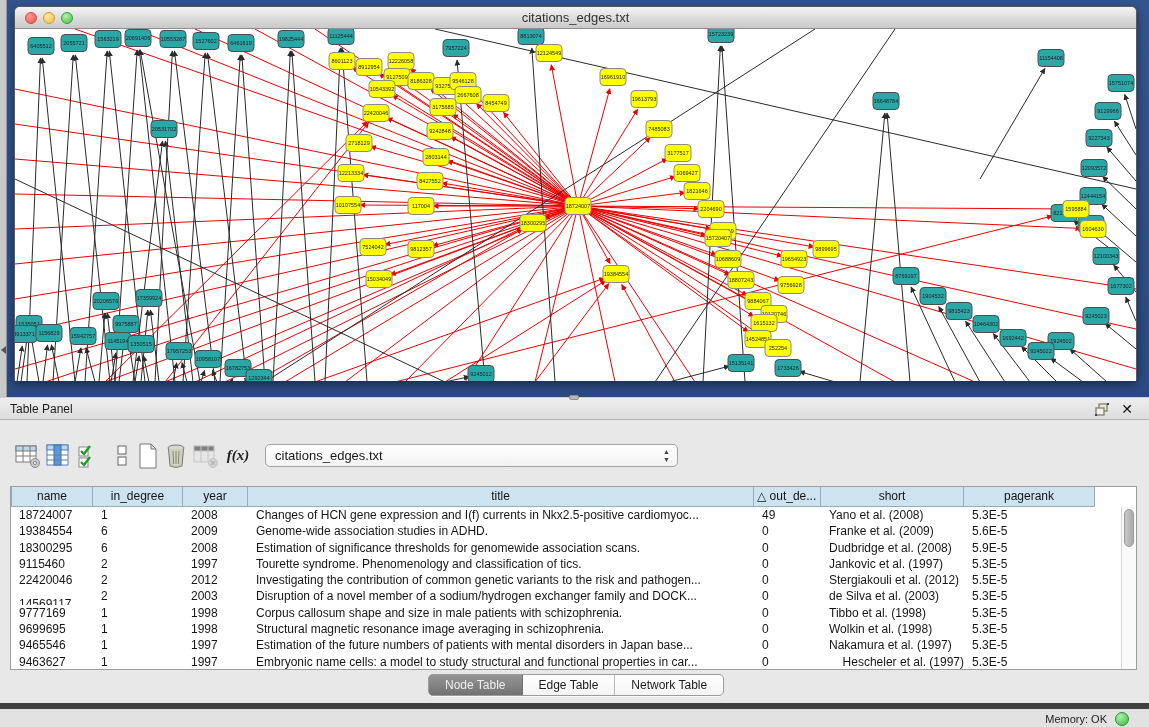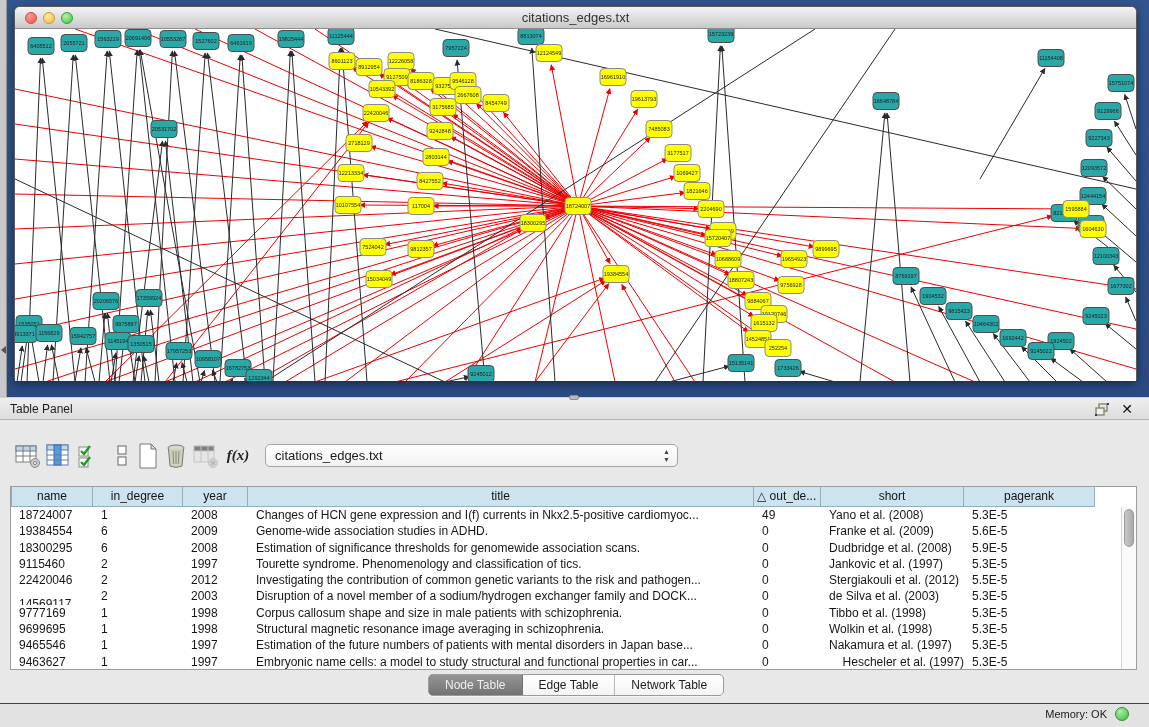--- a/index.html
+++ b/index.html
@@ -45,21 +45,21 @@
   .td{overflow:hidden;padding-left:8px;line-height:16px;}
   .vscroll{position:absolute;right:0;top:20px;width:15px;bottom:0;background:#fafafa;border-left:1px solid #d6d6d6;}
   .vthumb{position:absolute;left:2px;top:2px;width:10px;height:38px;border-radius:5px;background:linear-gradient(90deg,#c9c9c9,#aaaaaa);border:1px solid #9b9b9b;}
 
   .tabsbar{position:absolute;left:0;top:276px;width:1149px;height:30px;}
   .segs{position:absolute;left:428px;top:1px;height:22px;display:flex;border:1px solid #9b9b9b;border-radius:5px;overflow:hidden;background:#0f766e;box-shadow:0 1px 0 rgba(255,255,255,.7);}
   .seg{height:22px;font-size:12px;line-height:21px;padding:0 16px;color:#1c1c1c;background:linear-gradient(180deg,#ffffff,#f3f3f3);border-right:1px solid #b9b9b9;}
   .seg.sel{background:linear-gradient(180deg,#959595,#6f6f6f);color:#efefef;border-right:1px solid #6f6f6f;}
   .seg:last-child{border-right:none;}
 
-  .statusbar{position:absolute;left:0;top:306px;width:1149px;height:24px;background:#e2e2e2;border-top:1px solid #404040;}
+  .statusbar{position:absolute;left:0;top:306px;width:1149px;height:24px;background:#e2e2e2;border-top:6px solid #404040;}
   .mem{position:absolute;right:42px;top:4px;font-size:11px;color:#1b1b1b;}
   .memdot{position:absolute;right:20px;top:3px;width:14px;height:14px;border-radius:50%;background:radial-gradient(circle at 35% 30%,#a9f0a9,#3dbb3d);border:1px solid #2f8f2f;}
 </style>
 </head>
 <body>
 
 <div class="desktop">
   <div class="left-strip">
     <div class="collapse-arrow"></div>
   </div>

